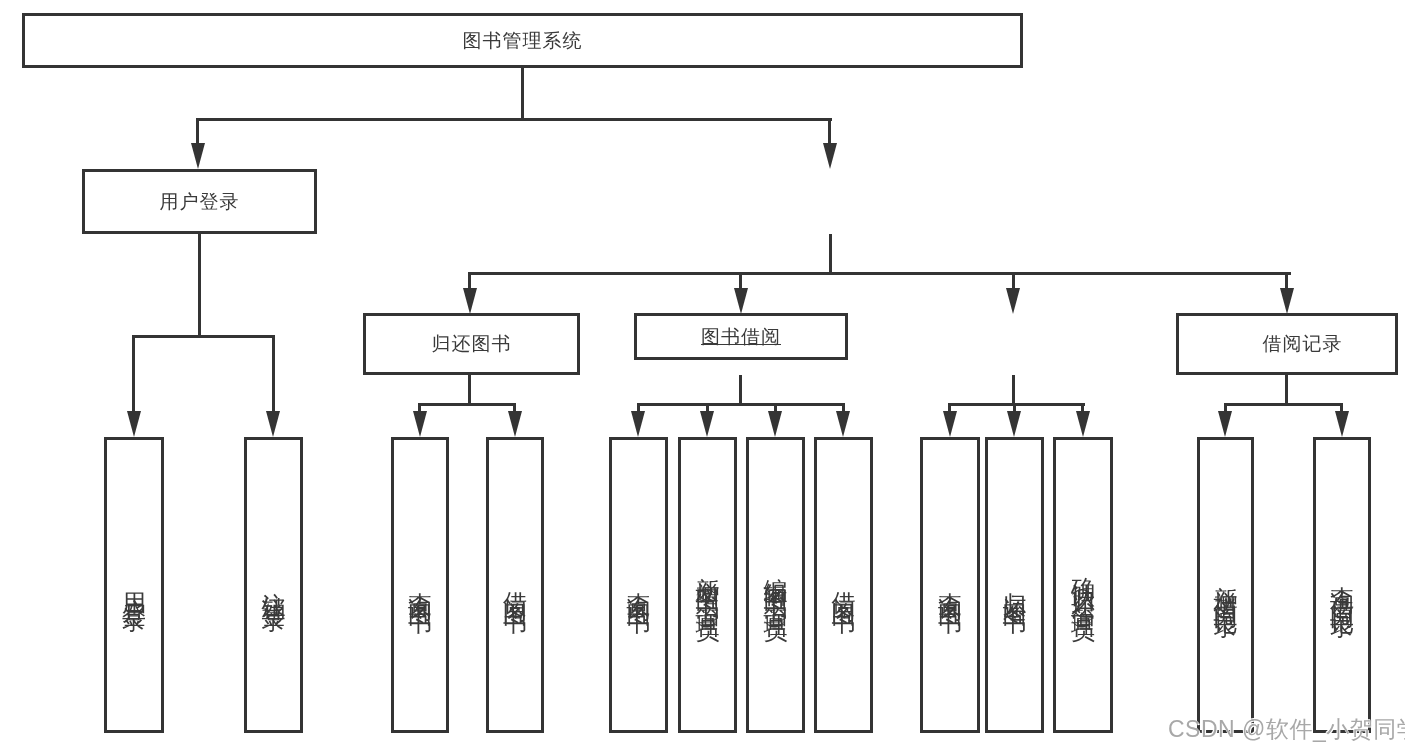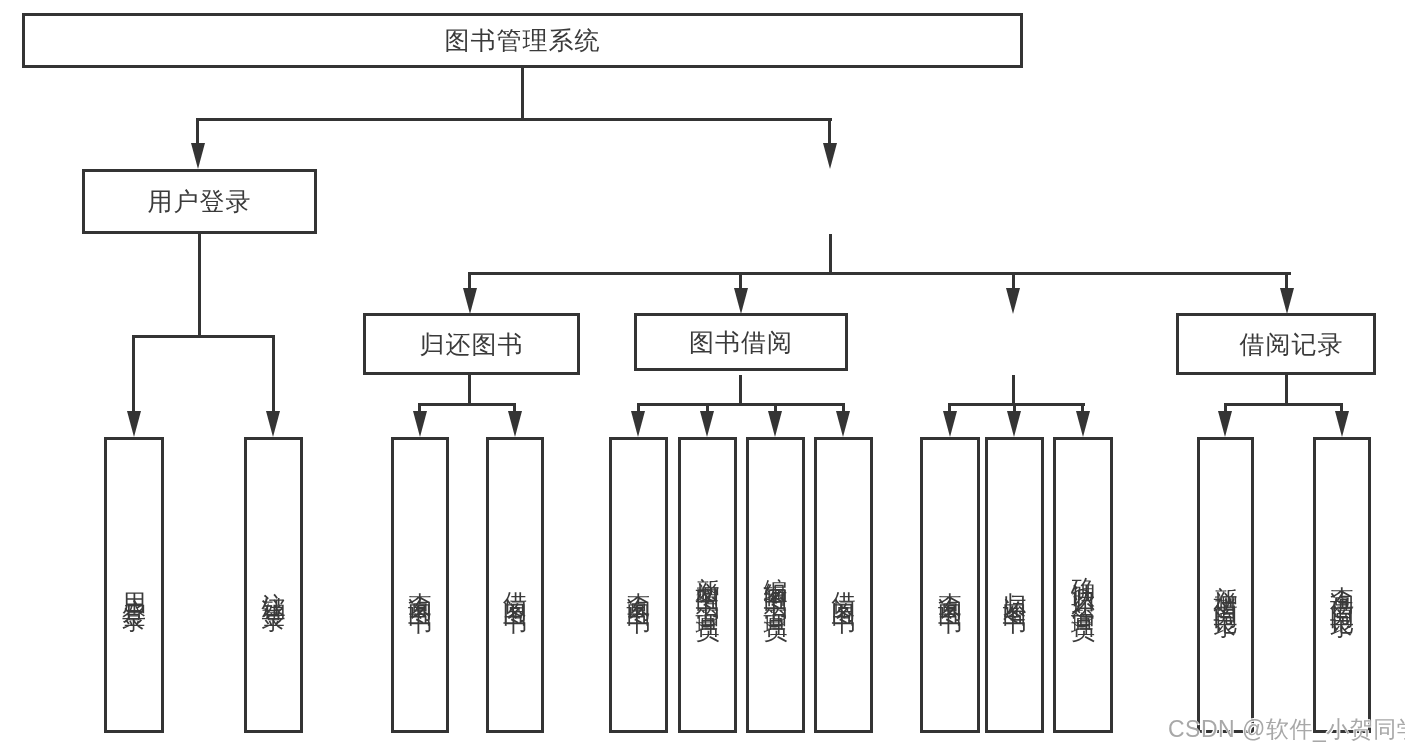--- a/index.html
+++ b/index.html
@@ -15,21 +15,21 @@
   .node {
     position: absolute;
     box-sizing: border-box;
     border: 3px solid #343434;
     background: #ffffff;
     display: flex;
     align-items: center;
     justify-content: center;
   }
   .node .lbl {
-    font-size: 25px;
+    font-size: 19px;
     letter-spacing: 1px;
     white-space: nowrap;
     color: #3a3a3a;
   }
   .leaf .lbl {
     writing-mode: vertical-rl;
     text-orientation: mixed;
     font-size: 24px;
     letter-spacing: 6px;
     line-height: 1;
@@ -90,24 +90,24 @@
   <div class="v" style="left:739px; top:272px; height:18px;"></div>
   <div class="tri" style="left:734px; top:288px;"></div>
   <div class="v" style="left:1012px; top:272px; height:18px;"></div>
   <div class="tri" style="left:1006px; top:288px;"></div>
   <div class="v" style="left:1285px; top:272px; height:18px;"></div>
   <div class="tri" style="left:1280px; top:288px;"></div>
 
   <div class="node" style="left:363px; top:313px; width:217px; height:62px;">
     <span class="lbl">归还图书</span>
   </div>
-  <div class="node" style="left:634px; top:313px; width:214px; height:58px;">
+  <div class="node" style="left:634px; top:313px; width:214px; height:47px;text-decoration:underline;">
     <span class="lbl">图书借阅</span>
   </div>
-  <div class="node" style="left:1176px; top:313px; width:200px; height:62px;padding-left:31px;">
+  <div class="node" style="left:1176px; top:313px; width:222px; height:62px;padding-left:31px;">
     <span class="lbl">借阅记录</span>
   </div>
 
   <div class="v" style="left:468px; top:375px; height:31px;"></div>
   <div class="h" style="left:418px; top:403px; width:98px;"></div>
   <div class="v" style="left:418px; top:403px; height:10px;"></div>
   <div class="tri" style="left:413px; top:411px;"></div>
   <div class="v" style="left:513px; top:403px; height:10px;"></div>
   <div class="tri" style="left:508px; top:411px;"></div>
 

